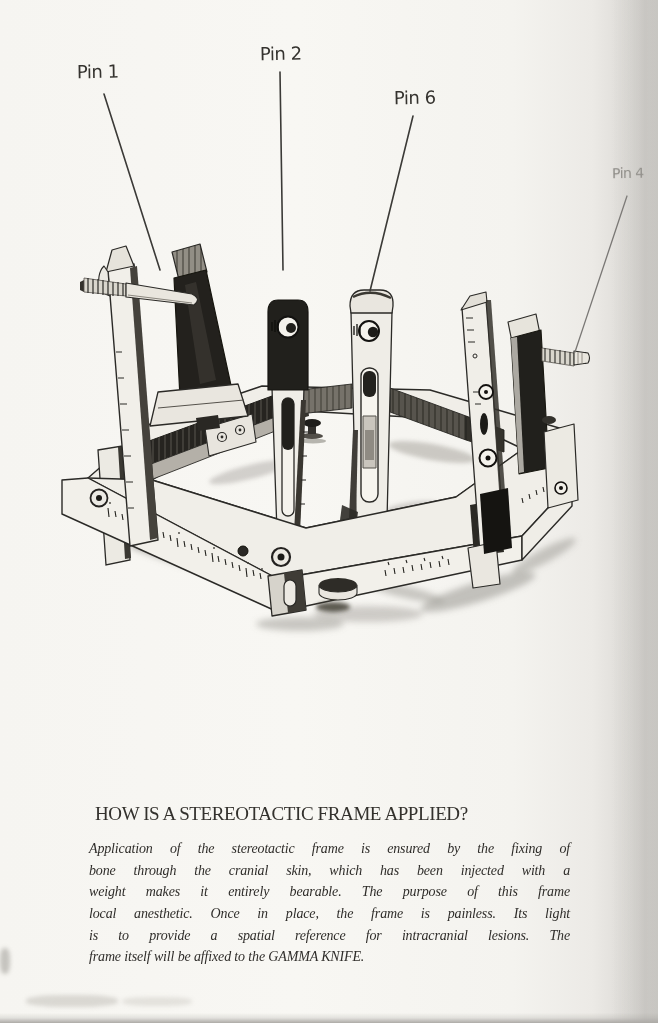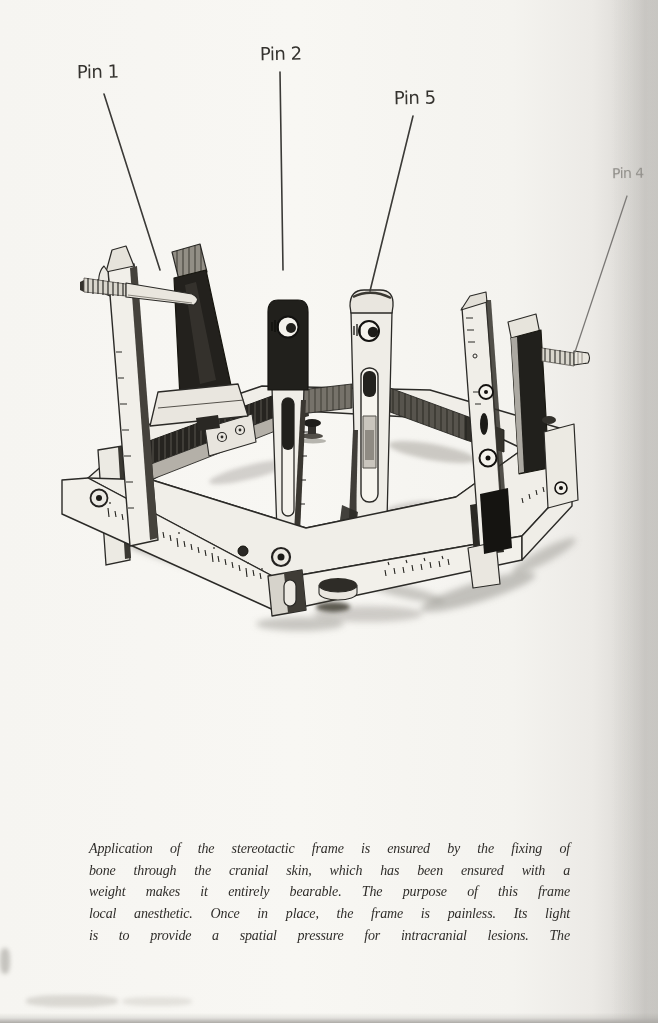--- a/index.html
+++ b/index.html
@@ -226,29 +226,31 @@
     <g stroke="#3b3a37" stroke-width="1.6" stroke-linecap="round">
       <line x1="104" y1="94" x2="160" y2="270"></line>
       <line x1="280" y1="72" x2="283" y2="270"></line>
       <line x1="413" y1="116" x2="370" y2="291"></line>
       <line x1="627" y1="196" x2="575" y2="352" stroke="#7a7875" stroke-width="1.3"></line>
     </g>
   </svg>
 
   <div class="pin-label" style="left:77px;top:61px;">Pin 1</div>
   <div class="pin-label" style="left:260px;top:43px;">Pin 2</div>
-  <div class="pin-label" style="left:394px;top:87px;">Pin 5</div>
+  <div class="pin-label" style="left:394px;top:87px;">Pin 6</div>
   <div class="pin-label faded" style="left:612px;top:165px;">Pin 4</div>
 
+  <div class="heading">HOW IS A STEREOTACTIC FRAME APPLIED?</div>
   <div class="paragraph">
     <div class="pline">Application of the stereotactic frame is ensured by the fixing of</div>
-    <div class="pline">bone through the cranial skin, which has been ensured with a</div>
+    <div class="pline">bone through the cranial skin, which has been injected with a</div>
     <div class="pline">weight makes it entirely bearable. The purpose of this frame</div>
     <div class="pline">local anesthetic. Once in place, the frame is painless. Its light</div>
-    <div class="pline">is to provide a spatial pressure for intracranial lesions. The</div>
+    <div class="pline">is to provide a spatial reference for intracranial lesions. The</div>
+    <div class="pline last">frame itself will be affixed to the GAMMA KNIFE.</div>
   </div>
 
   <div class="smudge s1"></div>
   <div class="smudge s2"></div>
   <div class="smudge s3"></div>
   <div class="edge-shade"></div>
   <div class="bottom-edge"></div>
 </div>
 
 </body></html>

